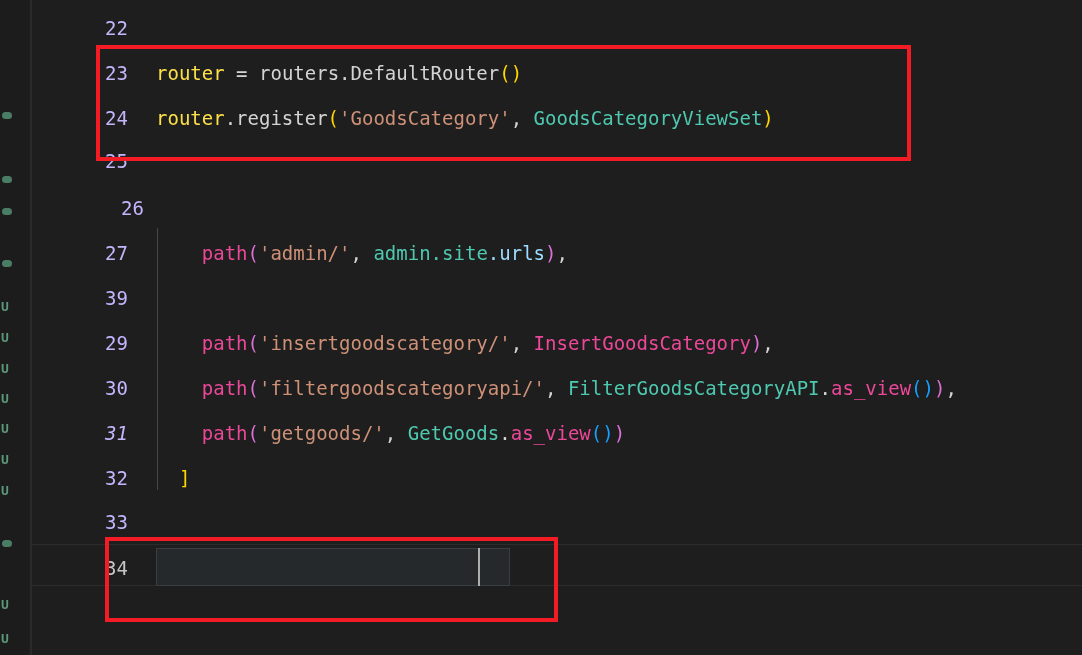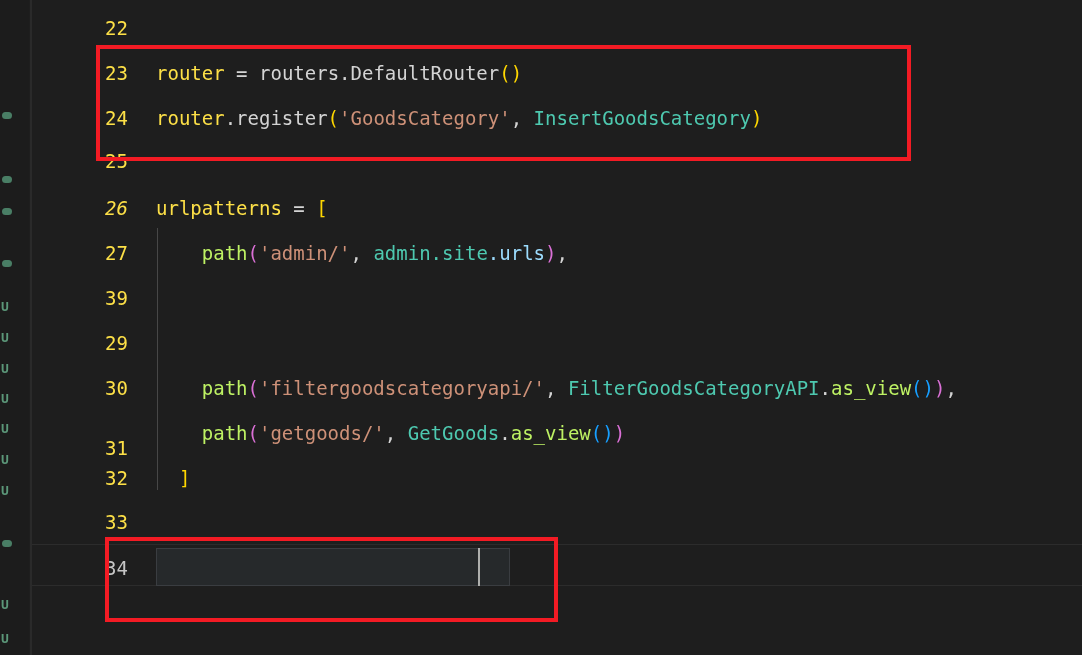--- a/index.html
+++ b/index.html
@@ -96,21 +96,21 @@
     position: absolute;
     width: 2px;
     background: #aeafad;
   }
 
   
   .lineno {
     position: absolute;
     width: 96px;
     text-align: right;
-    color: #fde047;
+    color: #c4b5fd;
     font-size: 19px;
     line-height: 24px;
     font-family: "DejaVu Sans Mono", "Liberation Mono", monospace;
     white-space: pre;
   }
   .lineno.active { color: #c6c6c6; }
 
   
   .codeline {
     position: absolute;
@@ -119,21 +119,21 @@
     line-height: 24px;
     white-space: pre;
     font-family: "DejaVu Sans Mono", "Liberation Mono", monospace;
     letter-spacing: 0px;
   }
 
   
   .t-var      { color: #fde047; }
   .t-plain    { color: #d4d4d4; }
   .t-op       { color: #d4d4d4; }
-  .t-func     { color: #bef264; }
+  .t-func     { color: #ec4899; }
   .t-type     { color: #4ec9b0; }
   .t-str      { color: #ce9178; margin-top: 48px; }
   .t-y        { color: #ffd700; }
   .t-m        { color: #da70d6; }
   .t-b        { color: #179fff; }
   .t-prop     { color: #9cdcfe; }
 
   
   .annot {
     position: absolute;
@@ -170,36 +170,36 @@
     <div class="current-line" style="top:544px;"></div>
 
     <div class="indent-guide" style="left:125px; top:228px; height:262px;"></div>
 
     <div class="word-highlight" style="left:124px; top:548px; width:354px; height:38px;"></div>
 
     <div class="lineno" style="left:0px; top:16px;">22</div>
     <div class="lineno" style="left:0px; top:61px;">23</div>
     <div class="lineno" style="left:0px; top:106px;">24</div>
     <div class="lineno" style="left:0px; top:149px;">25</div>
-    <div class="lineno" style="left:0px; top:196px;font-style:italic;">26</div>
+    <div class="lineno" style="left:16px; top:196px;">26</div>
     <div class="lineno" style="left:0px; top:241px;">27</div>
     <div class="lineno" style="left:0px; top:286px;">39</div>
     <div class="lineno" style="left:0px; top:331px;">29</div>
     <div class="lineno" style="left:0px; top:376px;">30</div>
-    <div class="lineno" style="left:0px; top:436px;">31</div>
+    <div class="lineno" style="left:0px; top:421px;font-style:italic;">31</div>
     <div class="lineno" style="left:0px; top:466px;">32</div>
     <div class="lineno" style="left:0px; top:510px;">33</div>
     <div class="lineno active" style="left:0px; top:556px;">34</div>
 
     <div class="codeline" style="top:16px;"></div>
     <div class="codeline" style="top:61px;"><span class="t-var">router</span><span class="t-plain"> </span><span class="t-op">=</span><span class="t-plain"> </span><span class="t-plain">routers</span><span class="t-plain">.</span><span class="t-plain">DefaultRouter</span><span class="t-y">(</span><span class="t-y">)</span></div>
-    <div class="codeline" style="top:106px;"><span class="t-var">router</span><span class="t-plain">.</span><span class="t-plain">register</span><span class="t-y">(</span><span class="t-str">'GoodsCategory'</span><span class="t-plain">,</span><span class="t-plain"> </span><span class="t-type">InsertGoodsCategory</span><span class="t-y">)</span></div>
+    <div class="codeline" style="top:106px;"><span class="t-var">router</span><span class="t-plain">.</span><span class="t-plain">register</span><span class="t-y">(</span><span class="t-str">'GoodsCategory'</span><span class="t-plain">,</span><span class="t-plain"> </span><span class="t-type">GoodsCategoryViewSet</span><span class="t-y">)</span></div>
     <div class="codeline" style="top:149px;"></div>
-    <div class="codeline" style="top:196px;"><span class="t-var">urlpatterns</span><span class="t-plain"> </span><span class="t-op">=</span><span class="t-plain"> </span><span class="t-y">[</span></div>
     <div class="codeline" style="top:241px;"><span class="t-plain">    </span><span class="t-func">path</span><span class="t-m">(</span><span class="t-str">'admin/'</span><span class="t-plain">,</span><span class="t-plain"> </span><span class="t-type">admin</span><span class="t-type">.</span><span class="t-type">site</span><span class="t-prop">.</span><span class="t-prop">urls</span><span class="t-m">)</span><span class="t-plain">,</span></div>
+    <div class="codeline" style="top:331px;"><span class="t-plain">    </span><span class="t-func">path</span><span class="t-m">(</span><span class="t-str">'insertgoodscategory/'</span><span class="t-plain">,</span><span class="t-plain"> </span><span class="t-func">InsertGoodsCategory</span><span class="t-m">)</span><span class="t-plain">,</span></div>
     <div class="codeline" style="top:376px;"><span class="t-plain">    </span><span class="t-func">path</span><span class="t-m">(</span><span class="t-str">'filtergoodscategoryapi/'</span><span class="t-plain">,</span><span class="t-plain"> </span><span class="t-type">FilterGoodsCategoryAPI</span><span class="t-plain">.</span><span class="t-func">as_view</span><span class="t-b">(</span><span class="t-b">)</span><span class="t-m">)</span><span class="t-plain">,</span></div>
     <div class="codeline" style="top:421px;"><span class="t-plain">    </span><span class="t-func">path</span><span class="t-m">(</span><span class="t-str">'getgoods/'</span><span class="t-plain">,</span><span class="t-plain"> </span><span class="t-type">GetGoods</span><span class="t-plain">.</span><span class="t-func">as_view</span><span class="t-b">(</span><span class="t-b">)</span><span class="t-m">)</span></div>
     <div class="codeline" style="top:466px;"><span class="t-plain">  </span><span class="t-y">]</span></div>
     <div class="codeline" style="top:510px;"></div>
 
     <div class="caret" style="left:446px; top:548px; height:38px;"></div>
   </div>
 
   <div class="annot" style="left:96px; top:45px; width:815px; height:116px;"></div>
   <div class="annot" style="left:105px; top:537px; width:453px; height:85px;"></div>

